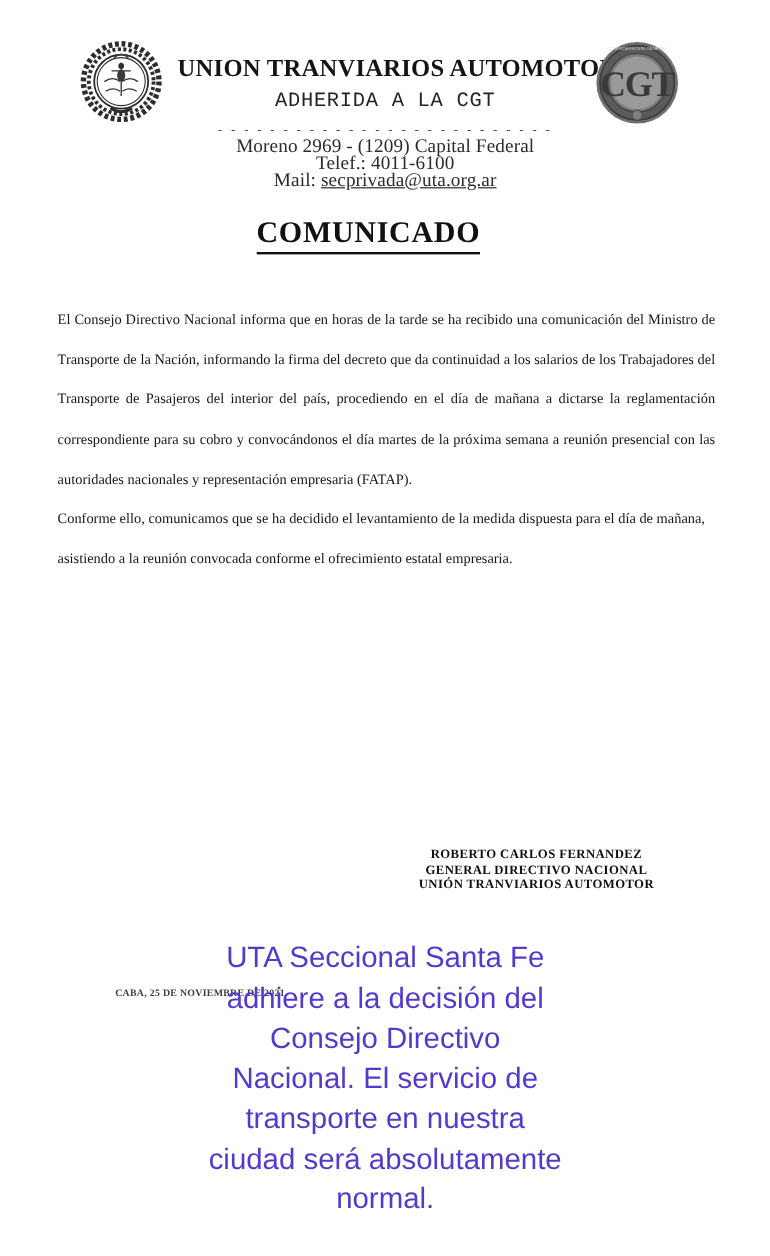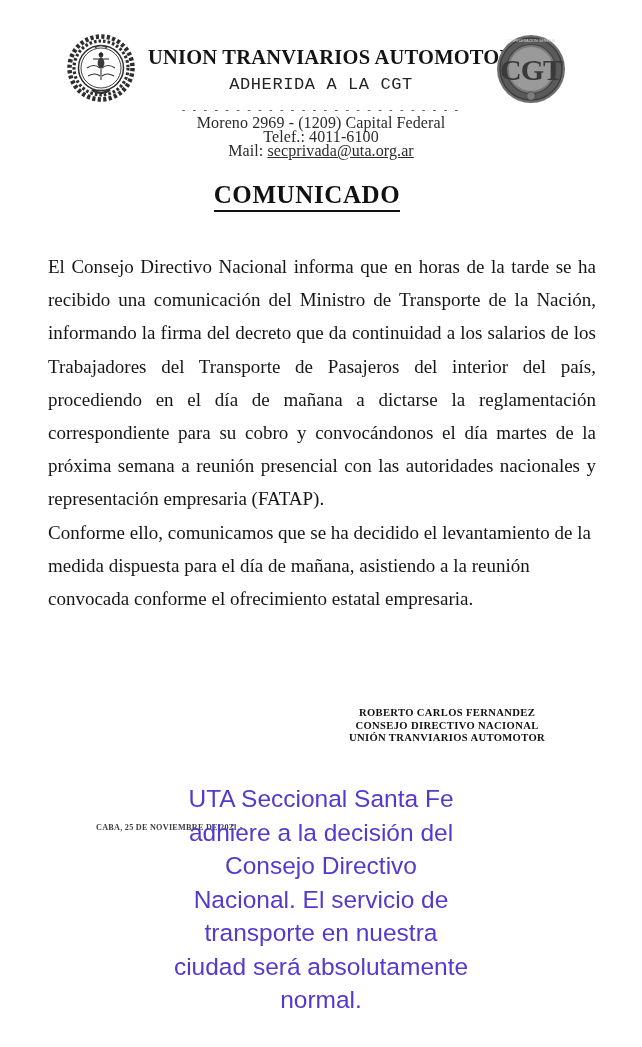--- a/index.html
+++ b/index.html
@@ -108,21 +108,21 @@
     position: absolute;
     left: 48px;
     top: 250px;
     width: 548px;
   }
   .body-text p {
     margin: 0;
     text-align: justify;
     text-justify: inter-word;
     font-family: "Liberation Serif", serif;
-    font-size: 19px;
+    font-size: 12px;
     line-height: 33.2px;
     color: #161616;
   }
   .body-text p:last-child { text-align: left; }
   .body-text p.justify-all { text-align: justify; }
 
   
   .signature {
     position: absolute;
     left: 318px;
@@ -225,19 +225,19 @@
   <span>COMUNICADO</span>
 </div>
 
 <div class="body-text">
   <p class="justify-all">El Consejo Directivo Nacional informa que en horas de la tarde se ha recibido una comunicación del Ministro de Transporte de la Nación, informando la firma del decreto que da continuidad a los salarios de los Trabajadores del Transporte de Pasajeros del interior del país, procediendo en el día de mañana a dictarse la reglamentación correspondiente para su cobro y convocándonos el día martes de la próxima semana a reunión presencial con las autoridades nacionales y representación empresaria (FATAP).</p>
   <p>Conforme ello, comunicamos que se ha decidido el levantamiento de la medida dispuesta para el día de mañana, asistiendo a la reunión convocada conforme el ofrecimiento estatal empresaria.</p>
 </div>
 
 <div class="signature">
   <div>ROBERTO CARLOS FERNANDEZ</div>
-  <div>CONSEJO DIRECTIVO NACIONAL</div>
+  <div>GENERAL DIRECTIVO NACIONAL</div>
   <div>UNIÓN TRANVIARIOS AUTOMOTOR</div>
 </div>
 
 <div class="date-line">CABA, 25 DE NOVIEMBRE DE 2021.-</div>
 
 <div class="overlay">UTA Seccional Santa Fe adhiere a la decisión del Consejo Directivo Nacional. El servicio de transporte en nuestra ciudad será absolutamente normal.</div>
 
 </body></html>

